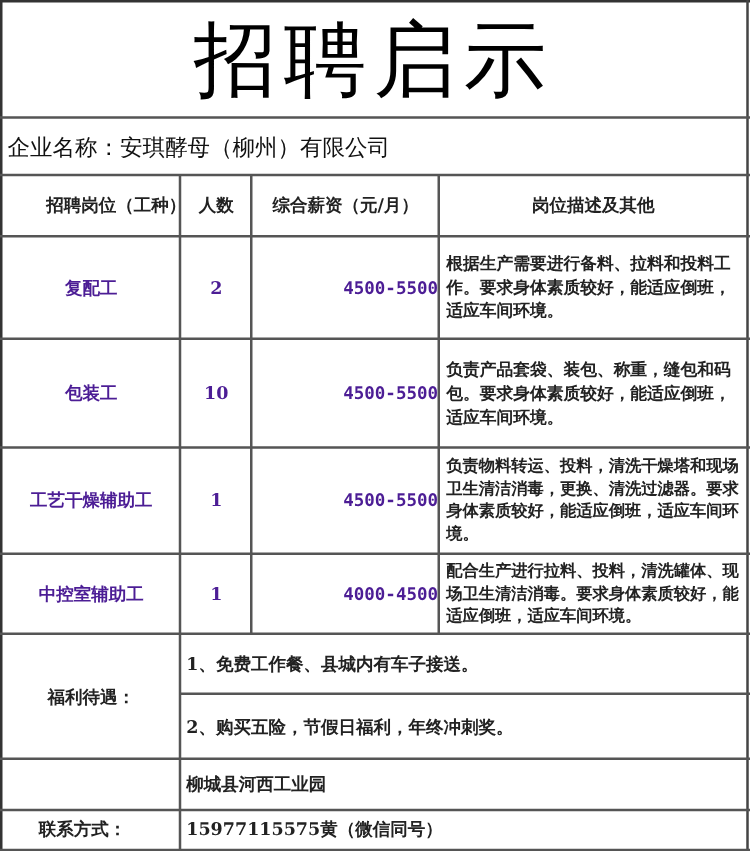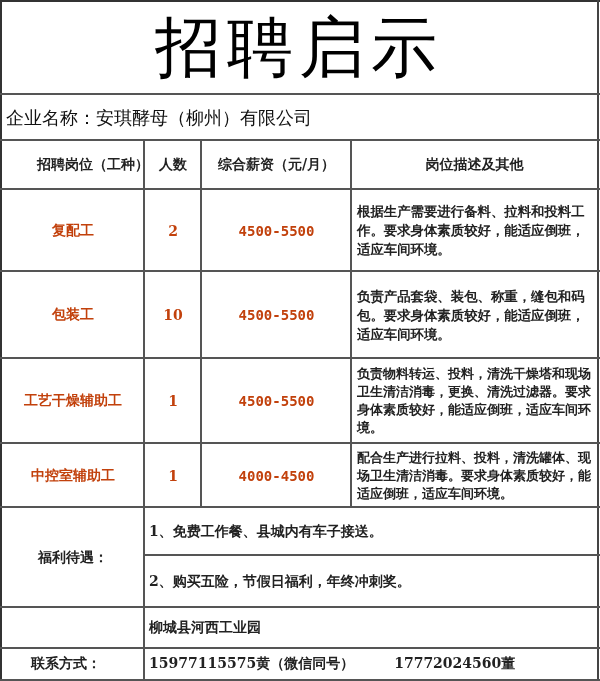--- a/index.html
+++ b/index.html
@@ -9,26 +9,26 @@
     .cell { position: absolute; box-sizing: border-box; display: flex; align-items: center; }
     .hline { position: absolute; height: 2px; background: #555; }
     .vline { position: absolute; width: 2px; background: #555; }
     .frame-left { position: absolute; left: 0; top: 0; width: 2px; height: 681px; background: #333; }
     .frame-right { position: absolute; left: 597px; top: 0; width: 2px; height: 681px; background: #444; }
     .frame-top { position: absolute; left: 0; top: 0; width: 600px; height: 2px; background: #333; }
     .title { left: 0; top: 2px; width: 598px; height: 92px; justify-content: center;
              font-size: 66px; letter-spacing: 6px; color: #000; font-weight: normal; }
     .company { left: 6px; top: 96px; width: 590px; height: 44px; font-size: 18px; }
     .hdr { font-size: 14px; justify-content: center; text-align: center; font-weight: bold; color: #222; }
-    .c-center { justify-content: center; text-align: center; font-size: 14px; font-weight: bold; color: #c2410c; }
+    .c-center { justify-content: center; text-align: center; font-size: 14px; font-weight: bold; color: #4c1d95; }
     .desc { font-size: 13.4px; font-weight: bold; line-height: 19px; padding: 0 4px 0 5px; color: #222;
             align-items: center; }
     .left-label { font-size: 14px; font-weight: bold; justify-content: center; color: #222; }
     .right-text { font-size: 14px; font-weight: bold; padding-left: 4px; color: #222; }
-    .mono { font-family: "DejaVu Sans Mono", "Liberation Mono", monospace; font-weight: bold; font-size: 14px; }
+    .mono { font-family: "DejaVu Sans Mono", "Liberation Mono", monospace; font-weight: bold; font-size: 14px; margin-left: 36px; }
     .gap { display: inline-block; width: 40px; }
   </style>
 </head>
 <body>
 
 <div class="sheet">
   <div class="frame-top"></div>
   <div class="frame-left"></div>
   <div class="frame-right"></div>
 
@@ -81,18 +81,17 @@
   <div class="cell right-text" style="left:145px;top:556px;width:452px;height:51px;">2、购买五险，节假日福利，年终冲刺奖。</div>
   <div class="hline" style="left:0;top:606px;width:600px;"></div>
 
   <div class="cell right-text" style="left:145px;top:608px;width:452px;height:40px;">柳城县河西工业园</div>
   <div class="hline" style="left:0;top:647px;width:600px;"></div>
 
   <div class="cell left-label" style="left:2px;top:649px;width:128px;height:30px;">联系方式：</div>
   <div class="cell right-text" style="left:145px;top:649px;width:452px;height:30px;">
     <span>15977115575黄（微信同号）</span>
     <span class="gap"></span>
-    <span>17772024560董</span>
   </div>
   <div class="hline" style="left:0;top:679px;width:600px;"></div>
 
   <div class="vline" style="left:143px;top:507px;height:174px;"></div>
 </div>
 
 </body></html>

